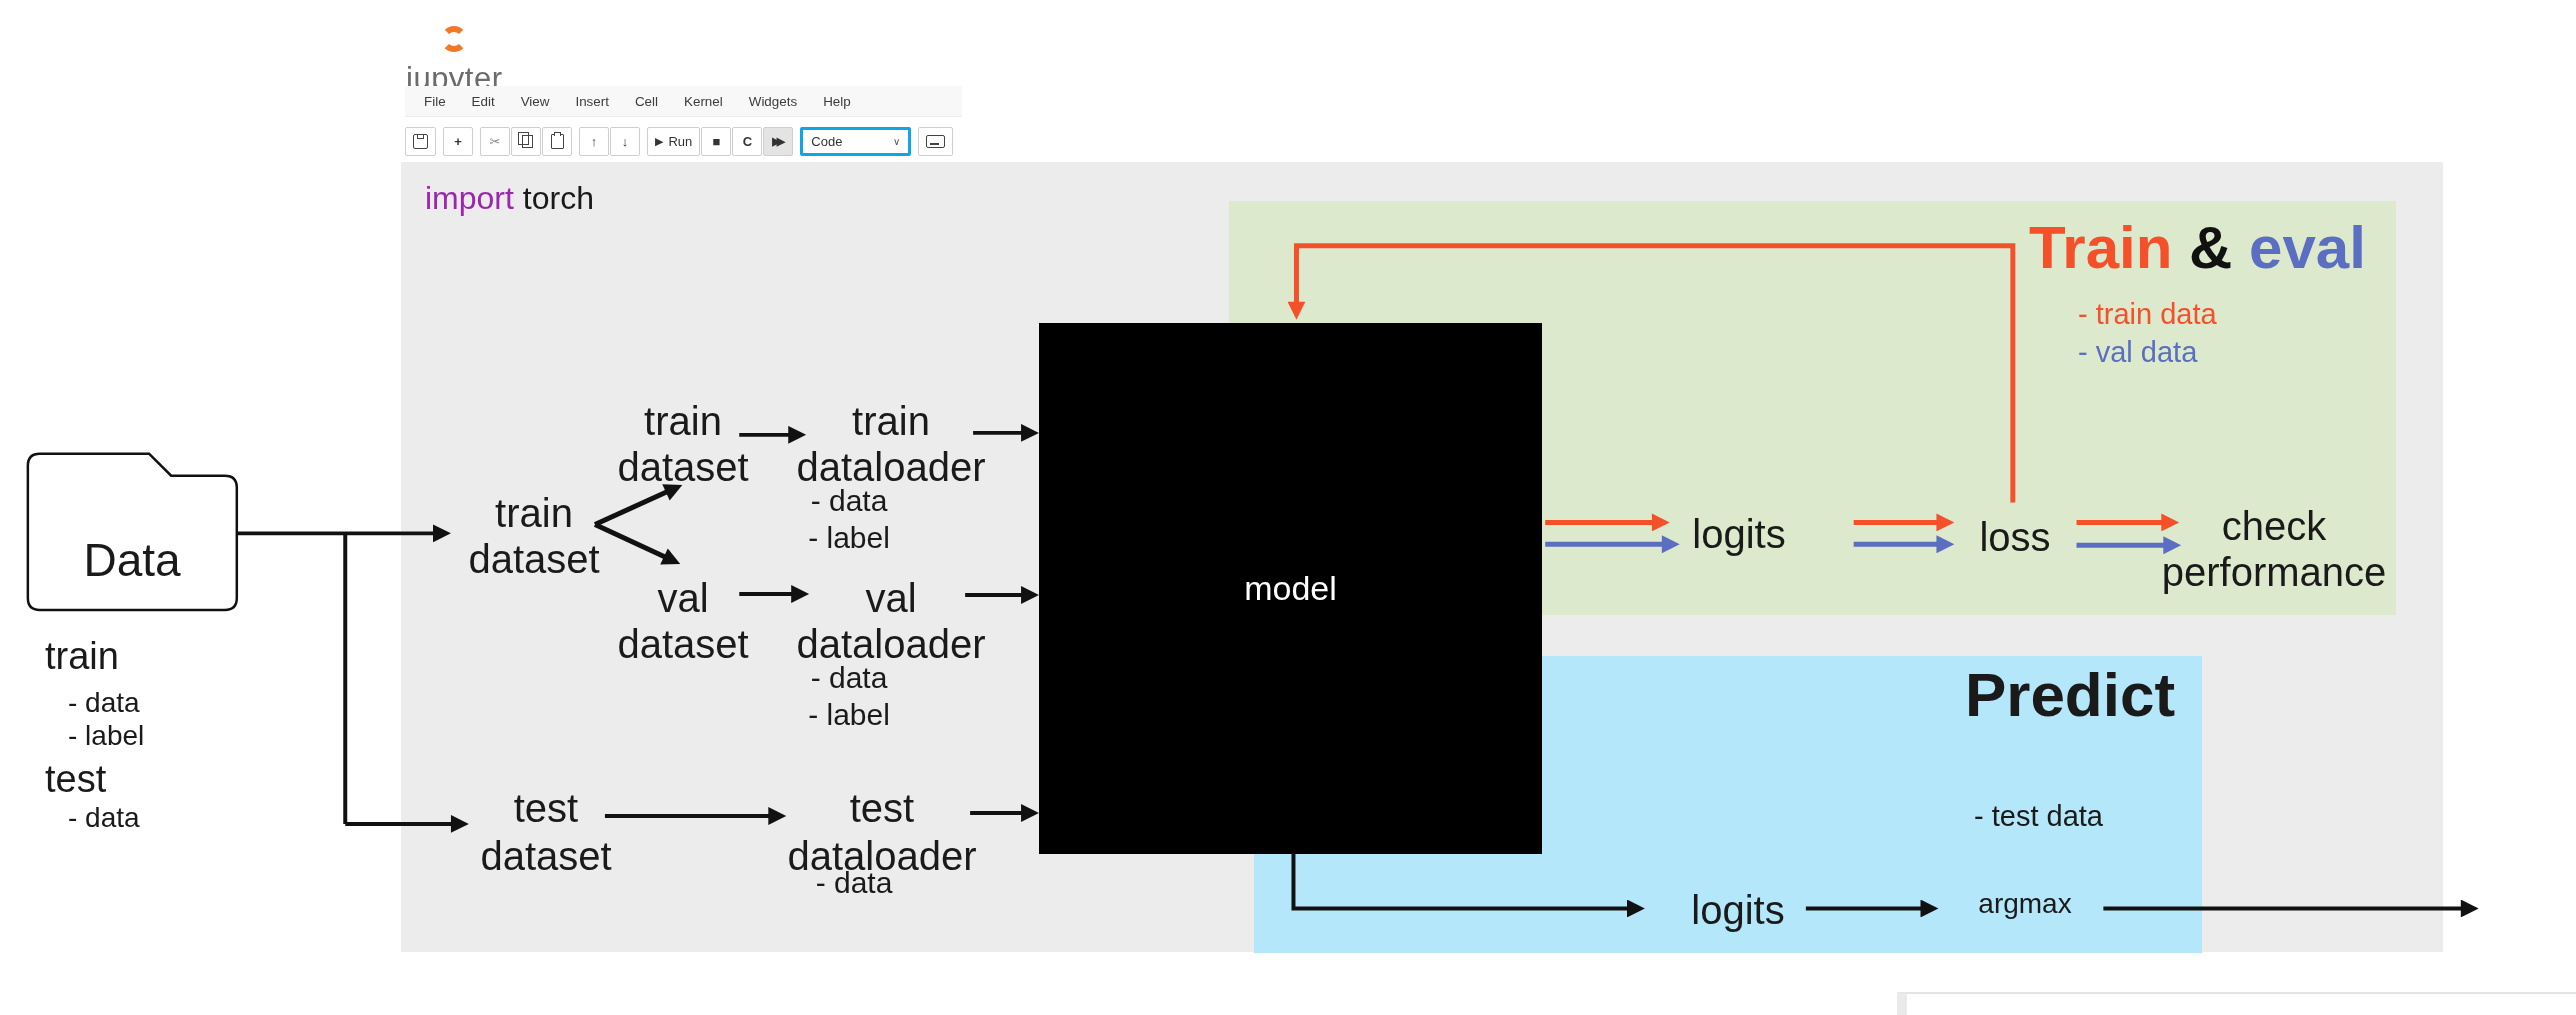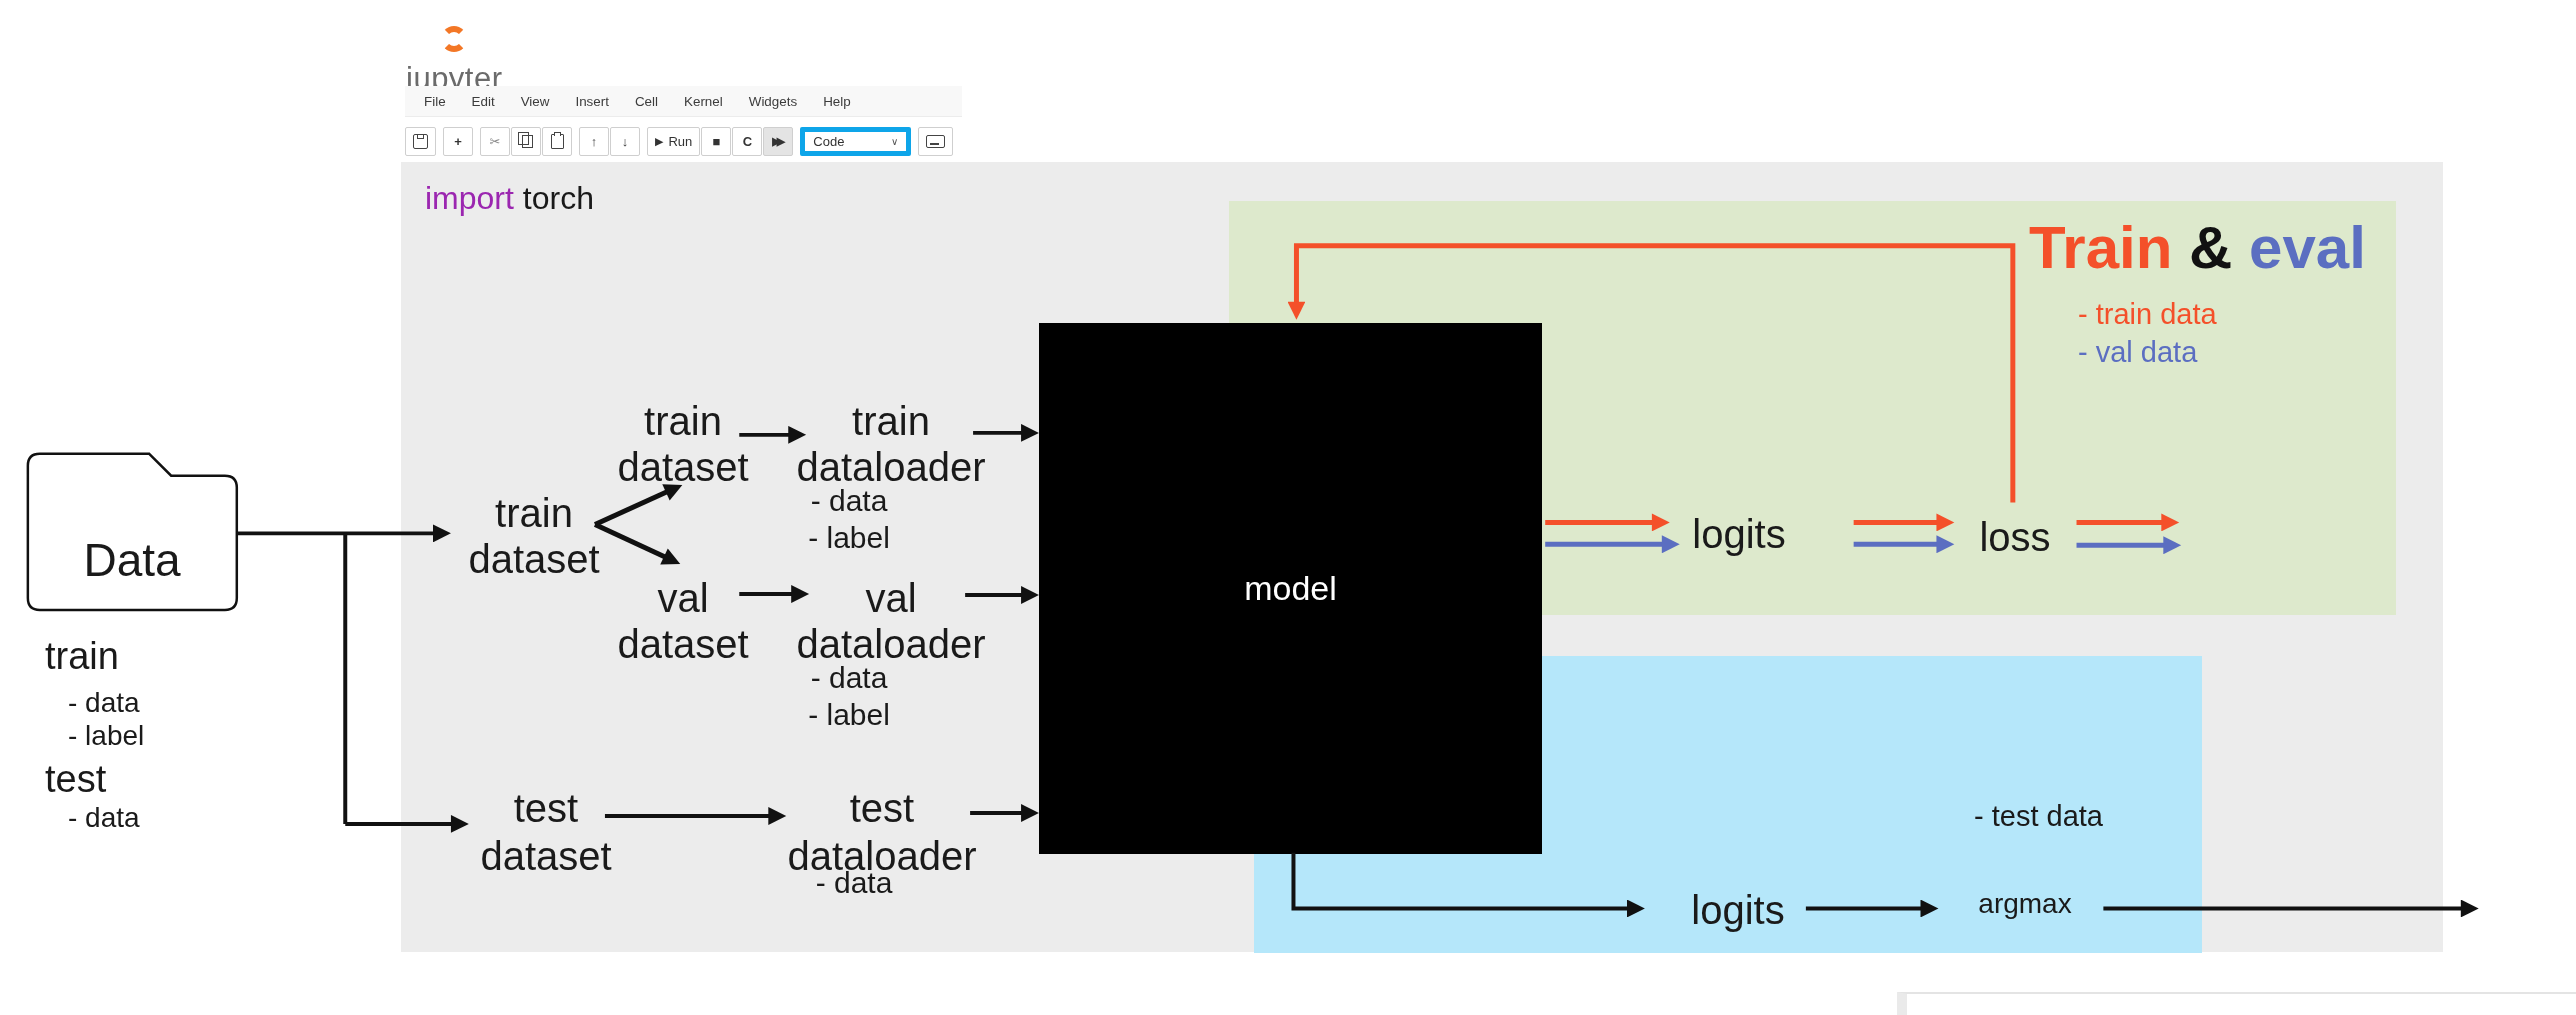--- a/index.html
+++ b/index.html
@@ -13,21 +13,21 @@
   .logo-text{font-size:31px;color:#6b6b6b;letter-spacing:0.5px;}
   .menubar{position:absolute;left:405px;top:86px;width:557px;height:31px;background:#f8f8f8;
            border-bottom:1px solid #ececec;display:flex;align-items:center;gap:0;padding-left:6px;box-sizing:border-box;}
   .menu-item{font-size:13.4px;color:#3c3c3c;padding:0 13px;cursor:default;}
   .toolbar{position:absolute;left:405px;top:124px;height:34px;display:flex;align-items:center;gap:7px;}
   .tgroup{display:flex;gap:1px;}
   .tbtn{min-width:30px;height:29px;background:#fff;border:1px solid #cfcfcf;border-radius:2px;
         display:flex;align-items:center;justify-content:center;font-size:13px;color:#333;
         box-sizing:border-box;padding:0 7px;gap:5px;}
   .tbtn.pressed{background:#e4e4e4;}
-  .tsel{width:111px;height:29px;background:#fff;border:5px solid #0ea5e9;border-radius:2px;
+  .tsel{width:111px;height:29px;background:#fff;border:3px solid #0ea5e9;border-radius:2px;
         display:flex;align-items:center;justify-content:space-between;font-size:13px;color:#333;
         box-sizing:border-box;padding:0 8px;}
   .caret{font-size:10px;color:#555;}
   
   .i-floppy{width:13px;height:13px;border:1.5px solid #444;border-radius:2px;position:relative;}
   .i-floppy::after{content:"";position:absolute;left:3px;top:-1px;width:5px;height:4px;border:1.5px solid #444;border-top:none;}
   .i-copy{width:9px;height:11px;border:1.5px solid #444;position:relative;background:#fff;margin-left:3px;}
   .i-copy::before{content:"";position:absolute;left:-5px;top:-4px;width:9px;height:11px;border:1.5px solid #444;}
   .i-paste{width:11px;height:13px;border:1.5px solid #444;border-radius:1px;position:relative;}
   .i-paste::before{content:"";position:absolute;left:2px;top:-3px;width:5px;height:3px;border:1.5px solid #444;border-bottom:none;background:#fff;}
@@ -236,21 +236,26 @@
     </div>
     <div class="lbl" style="left:854px;top:866px;font-size:30px;">- data</div>
 
     <div class="ltext" style="left:2029px;top:213px;font-size:60px;">
       <span class="title-train">Train</span><span class="title-amp" style="white-space:pre;"> &amp; </span><span class="title-eval">eval</span>
     </div>
     <div class="ltext red" style="left:2078px;top:298px;font-size:29px;">- train data</div>
     <div class="ltext blue" style="left:2078px;top:336px;font-size:29px;">- val data</div>
     <div class="lbl" style="left:1739px;top:512px;font-size:40px;">logits</div>
     <div class="lbl" style="left:2015px;top:515px;font-size:40px;">loss</div>
-
+    <div class="lbl" style="left:2274px;top:503px;font-size:40px;line-height:46px;">
+      <span class="l">check</span>
+      <span class="l">performance</span>
+    </div>
+
+    <div class="lbl" style="left:2070px;top:659px;font-size:62px;font-weight:600;">Predict</div>
     <div class="ltext" style="left:1974px;top:764px;font-size:29px;margin-top:36px;">- test data</div>
     <div class="lbl" style="left:1738px;top:888px;font-size:40px;">logits</div>
     <div class="lbl" style="left:2025px;top:888px;font-size:28px;">argmax</div>
   </div>
 
   <div class="nextcell"></div>
 
 </div>
 
 

